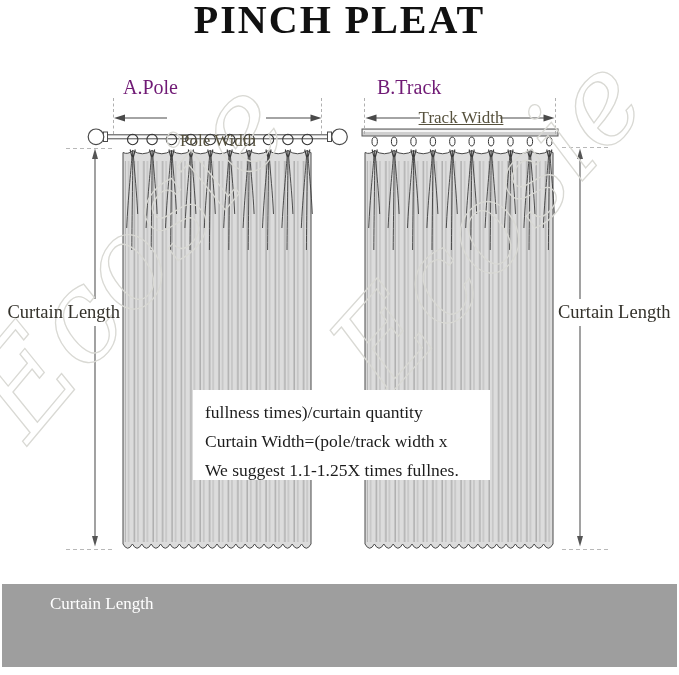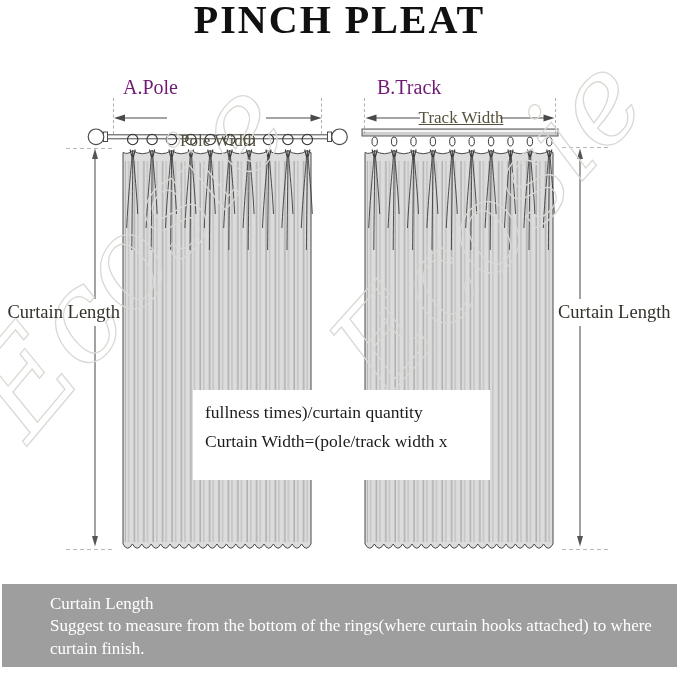--- a/index.html
+++ b/index.html
@@ -162,20 +162,20 @@
 
   <div id="pole-width-label" class="abs width-label">Pole Width</div>
   <div id="track-width-label" class="abs width-label">Track Width</div>
 
   <div id="length-label-left" class="abs length-label">Curtain Length</div>
   <div id="length-label-right" class="abs length-label">Curtain Length</div>
 
   <div id="formula-box" class="abs">
     <div>fullness times)/curtain quantity</div>
     <div>Curtain Width=(pole/track width x</div>
+    <div>We suggest 1.1-1.25X times fullnes.</div>
   </div>
 
   <div id="footer" class="abs">
     <div id="footer-heading">Curtain Length</div>
-    <div id="footer-body">Suggest to measure from the bottom of the rings(where curtain hooks attached) to where curtain finish.</div>
   </div>
 
 </div>
 
 </body></html>

